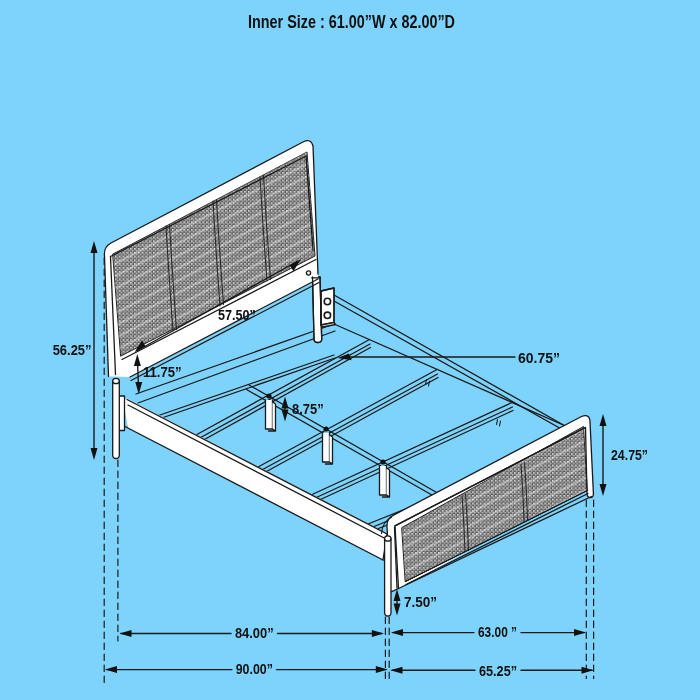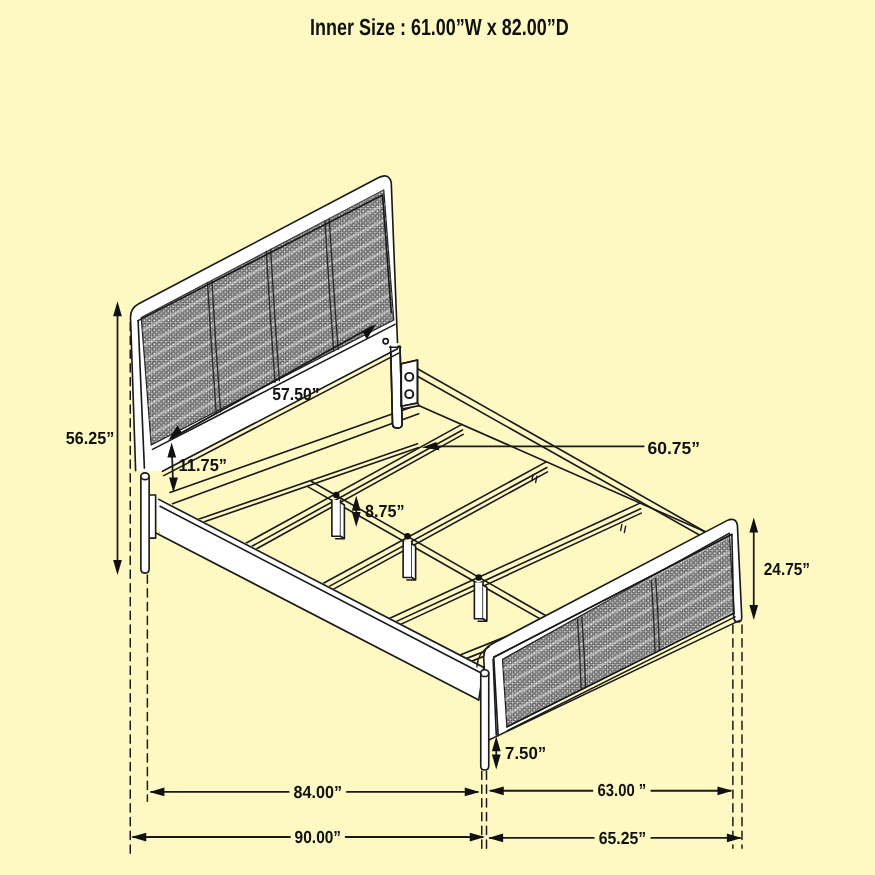--- a/index.html
+++ b/index.html
@@ -1,16 +1,16 @@
 <!DOCTYPE html>
 <html><head>
 <meta charset="utf-8">
 <style>
   html,body{margin:0;padding:0;background:#ffffff;}
-  #page{width:700px;height:700px;position:relative;background:#fef9c3;overflow:hidden;}
+  #page{width:700px;height:700px;position:relative;background:#7dd3fc;overflow:hidden;}
   svg{position:absolute;top:0;left:0;}
   text{font-family:"Liberation Sans", sans-serif;font-weight:bold;fill:#111111;}
 </style>
 </head>
 <body>
 <div id="page">
 <svg width="700" height="700" viewBox="0 0 700 700">
 <defs>
   <pattern id="cane" width="3.8" height="3.8" patternUnits="userSpaceOnUse">
     <rect x="0" y="0" width="3.8" height="3.8" fill="#ffffff"></rect>

